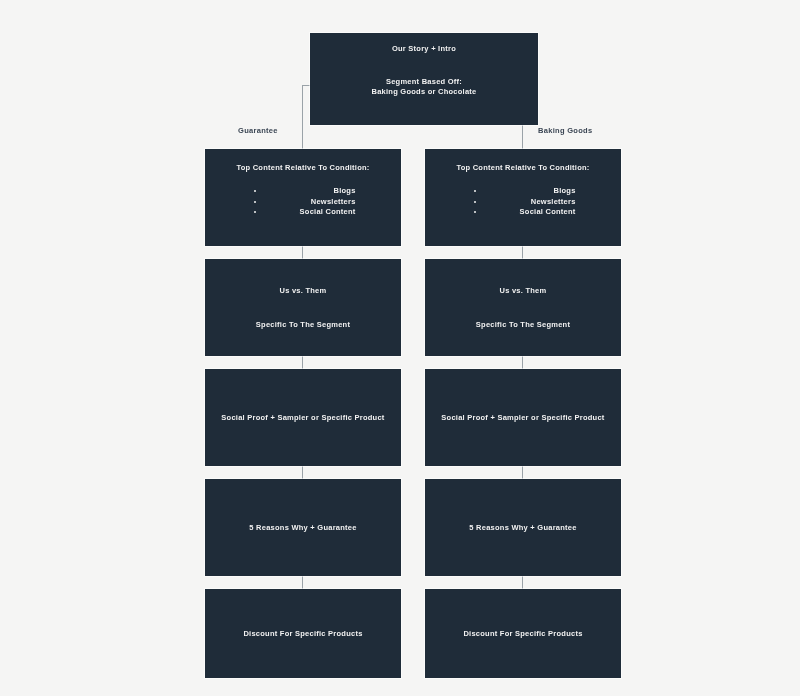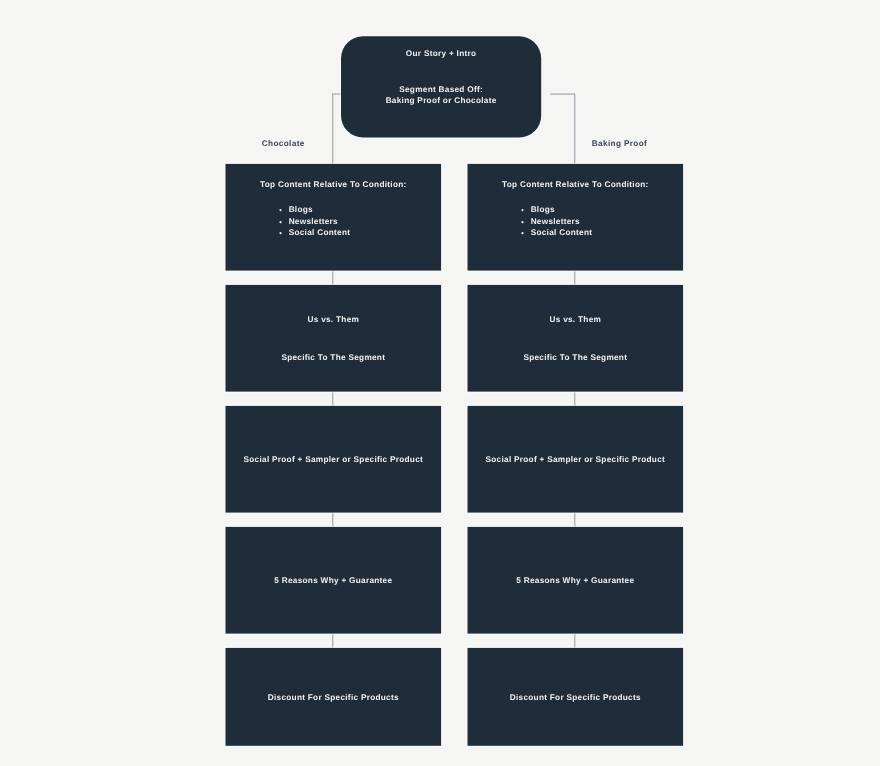--- a/index.html
+++ b/index.html
@@ -57,21 +57,21 @@
   
   .node-root .stack {
     display: flex;
     flex-direction: column;
     align-items: center;
     transform: translateY(-9px);
   }
 
   
   .node-list .listblock {
-    text-align: left;
+    text-align: right;
   }
   .node-list .listhead {
     font-size: 7.5px;
     font-weight: bold;
     letter-spacing: 0.25px;
     color: #f2f2f2;
     white-space: nowrap;
     margin: 0 0 2px 0;
   }
   .node-list ul {
@@ -123,28 +123,28 @@
   <div class="line v" style="left:302px; top:246px; height:14px;"></div>
   <div class="line v" style="left:302px; top:356px; height:14px;"></div>
   <div class="line v" style="left:302px; top:466px; height:14px;"></div>
   <div class="line v" style="left:302px; top:576px; height:14px;"></div>
 
   <div class="line v" style="left:522px; top:246px; height:14px;"></div>
   <div class="line v" style="left:522px; top:356px; height:14px;"></div>
   <div class="line v" style="left:522px; top:466px; height:14px;"></div>
   <div class="line v" style="left:522px; top:576px; height:14px;"></div>
 
-  <div class="branch-label" style="left:238px; top:126px;">Chocolate</div>
-  <div class="branch-label" style="left:538px; top:126px;">Baking Proof</div>
-
-  <div class="node node-root" style="left:310px; top:33px; width:182px; height:92px;border-radius:20px;">
+  <div class="branch-label" style="left:238px; top:126px;">Guarantee</div>
+  <div class="branch-label" style="left:538px; top:126px;">Baking Goods</div>
+
+  <div class="node node-root" style="left:310px; top:33px; width:228px; height:92px;">
     <div class="stack">
       <div class="txt">Our Story + Intro</div>
       <div class="txt gap-above">Segment Based Off:</div>
-      <div class="txt">Baking Proof or Chocolate</div>
+      <div class="txt">Baking Goods or Chocolate</div>
     </div>
   </div>
 
   <div class="node node-list" style="left:205px; top:149px; width:196px; height:97px;">
     <div class="listblock">
       <div class="listhead">Top Content Relative To Condition:</div>
       <ul>
         <li>Blogs</li>
         <li>Newsletters</li>
         <li>Social Content</li>

